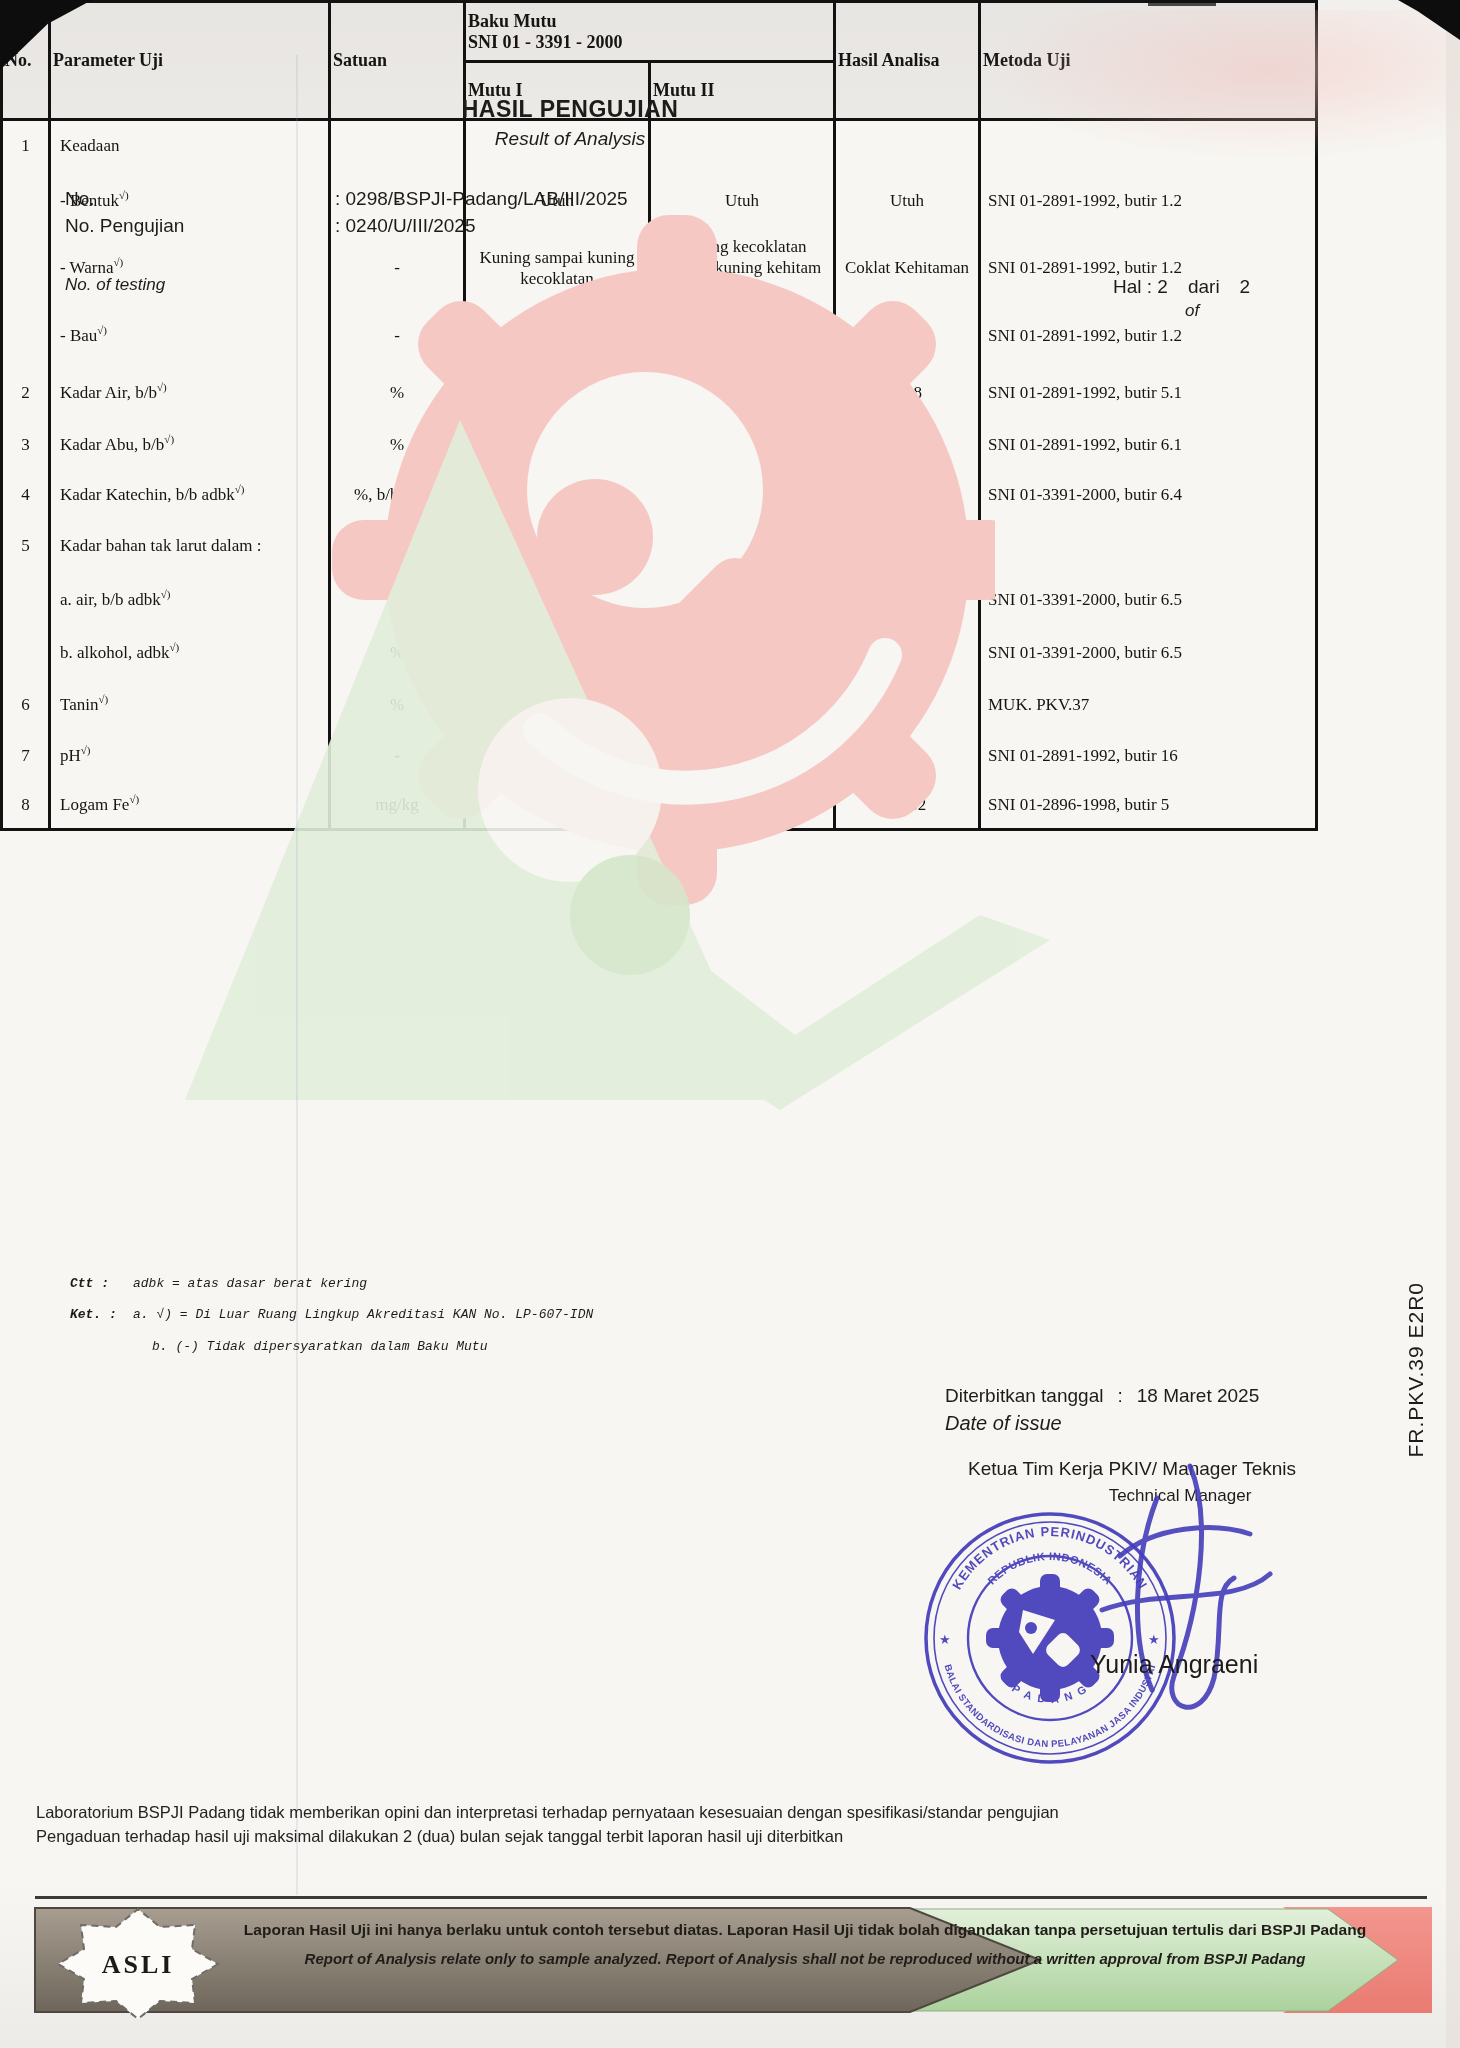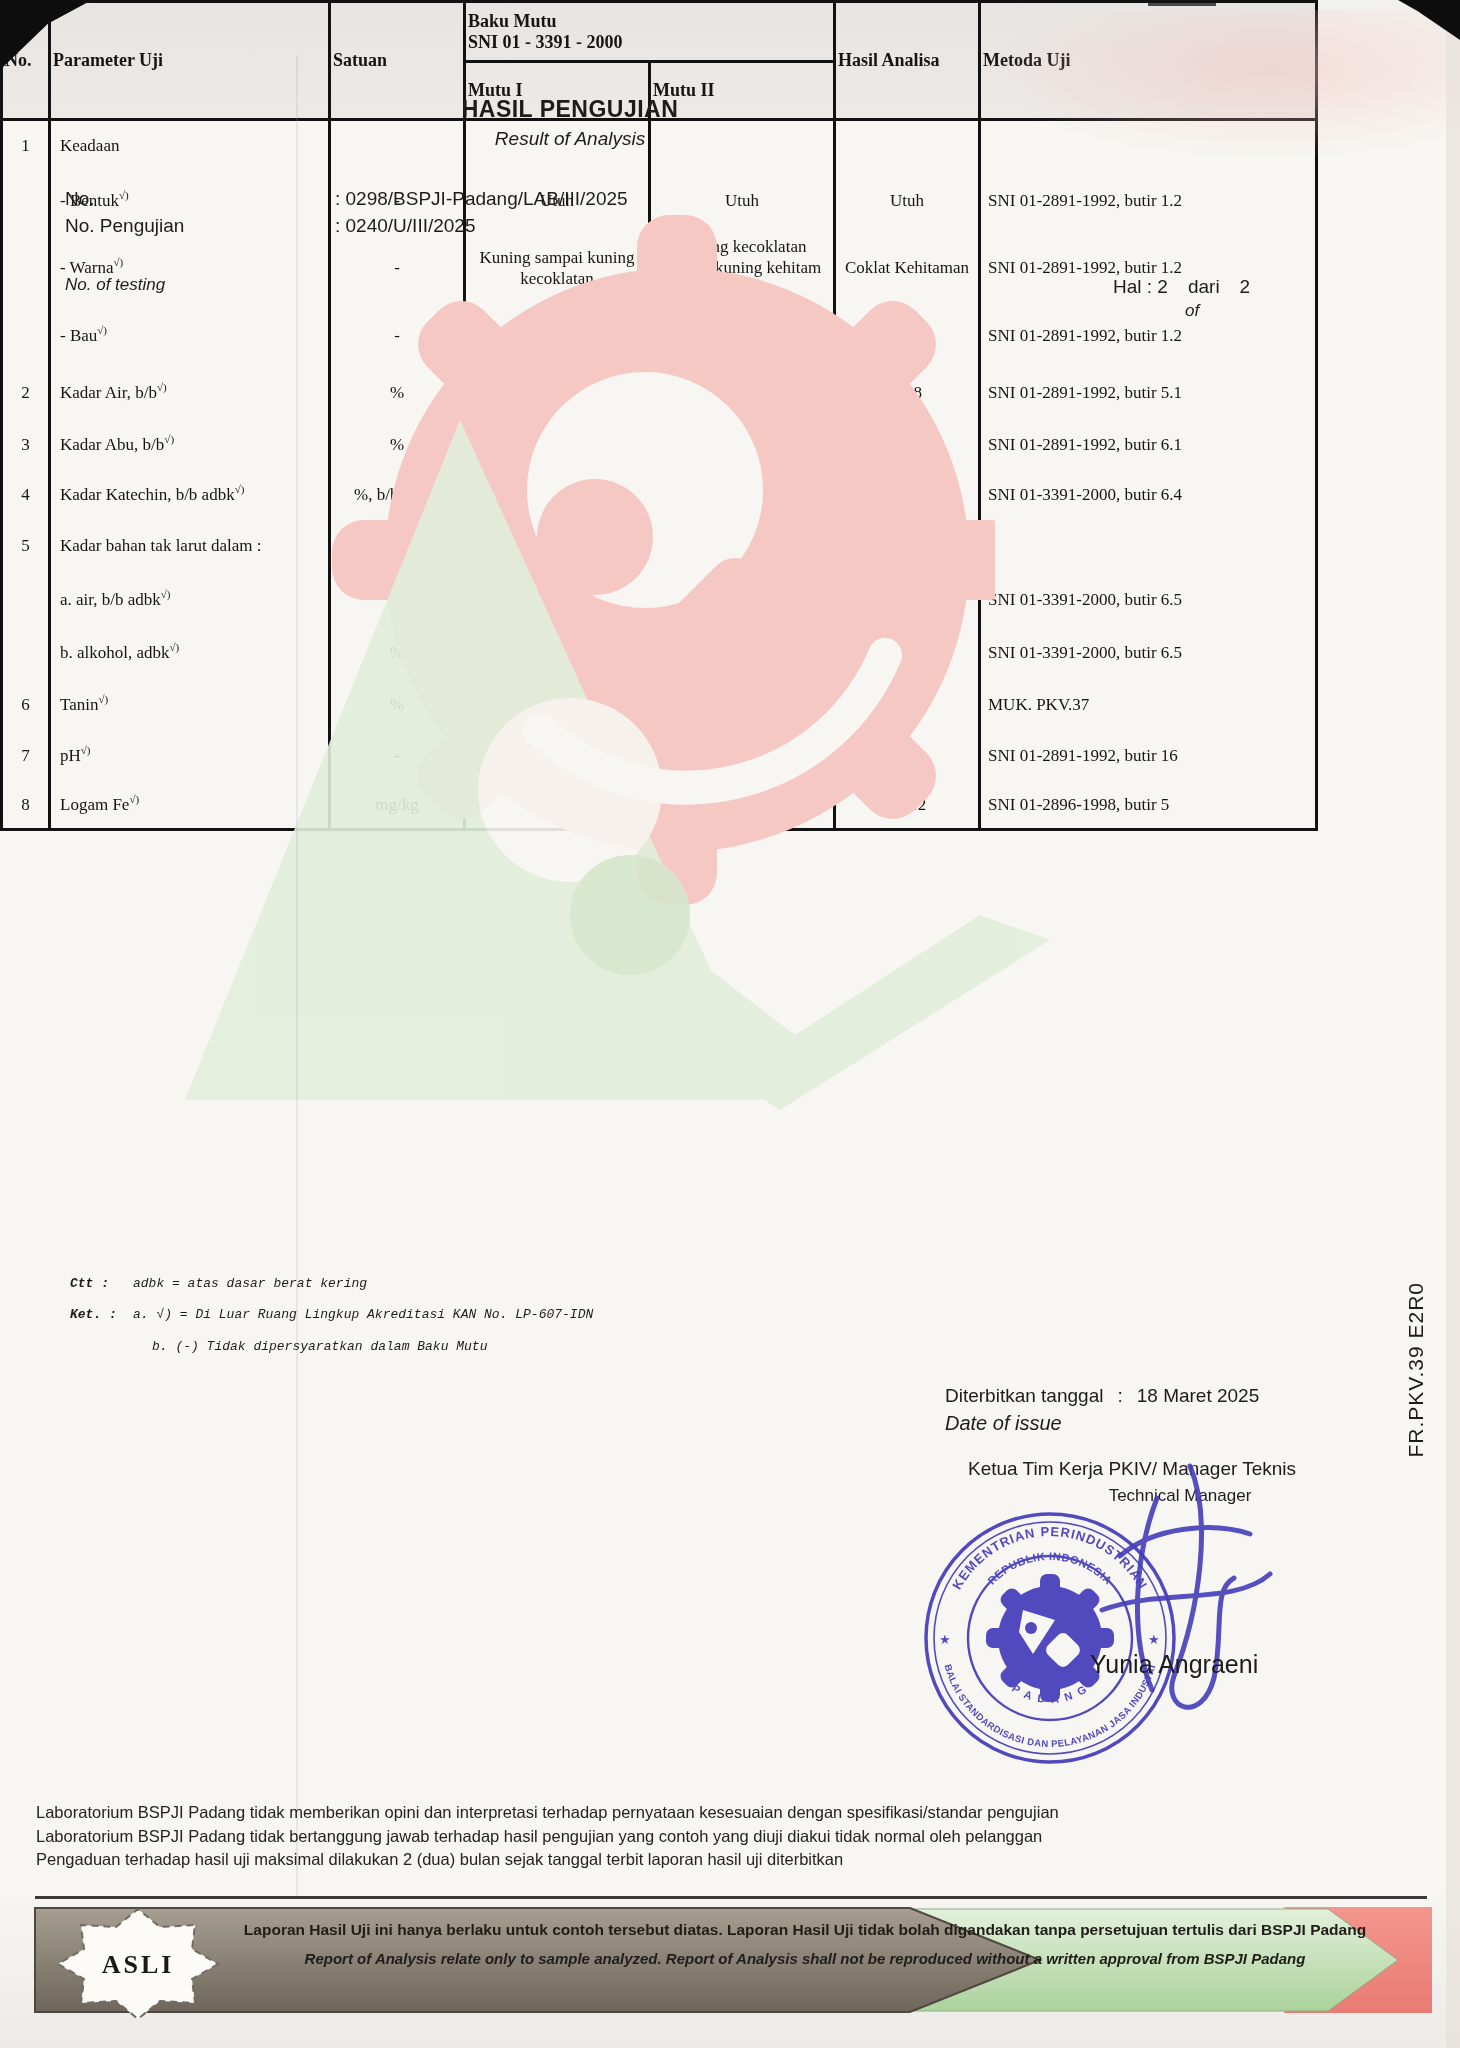--- a/index.html
+++ b/index.html
@@ -325,21 +325,20 @@
     <path d="M 128,28 C 150,80 138,170 112,238 C 100,272 140,286 152,240 C 162,192 150,152 172,140"></path>
     <path d="M 58,118 C 92,88 152,84 188,96"></path>
     <path d="M 40,172 C 100,150 172,168 208,136"></path>
   </g>
 </svg>
 
 <div class="abs side-code">FR.PKV.39 E2R0</div>
 
 <div class="abs disclaimers">
     <div>Laboratorium BSPJI Padang tidak memberikan opini dan interpretasi terhadap pernyataan kesesuaian dengan spesifikasi/standar pengujian</div>
-    <div>Laboratorium BSPJI Padang tidak bertanggung jawab terhadap hasil pengujian yang contoh yang diuji diakui tidak normal oleh pelanggan</div>
     <div>Pengaduan terhadap hasil uji maksimal dilakukan 2 (dua) bulan sejak tanggal terbit laporan hasil uji diterbitkan</div>
   </div>
 <div class="abs sep-line"></div>
 
 <svg class="abs banner" width="1402" height="113" viewBox="0 0 1402 113">
   <defs>
     <linearGradient id="gDark" x1="0" y1="0" x2="0" y2="1">
       <stop offset="0" stop-color="#a79e91"></stop>
         <stop offset="1" stop-color="#6e665a"></stop>
     </linearGradient>

